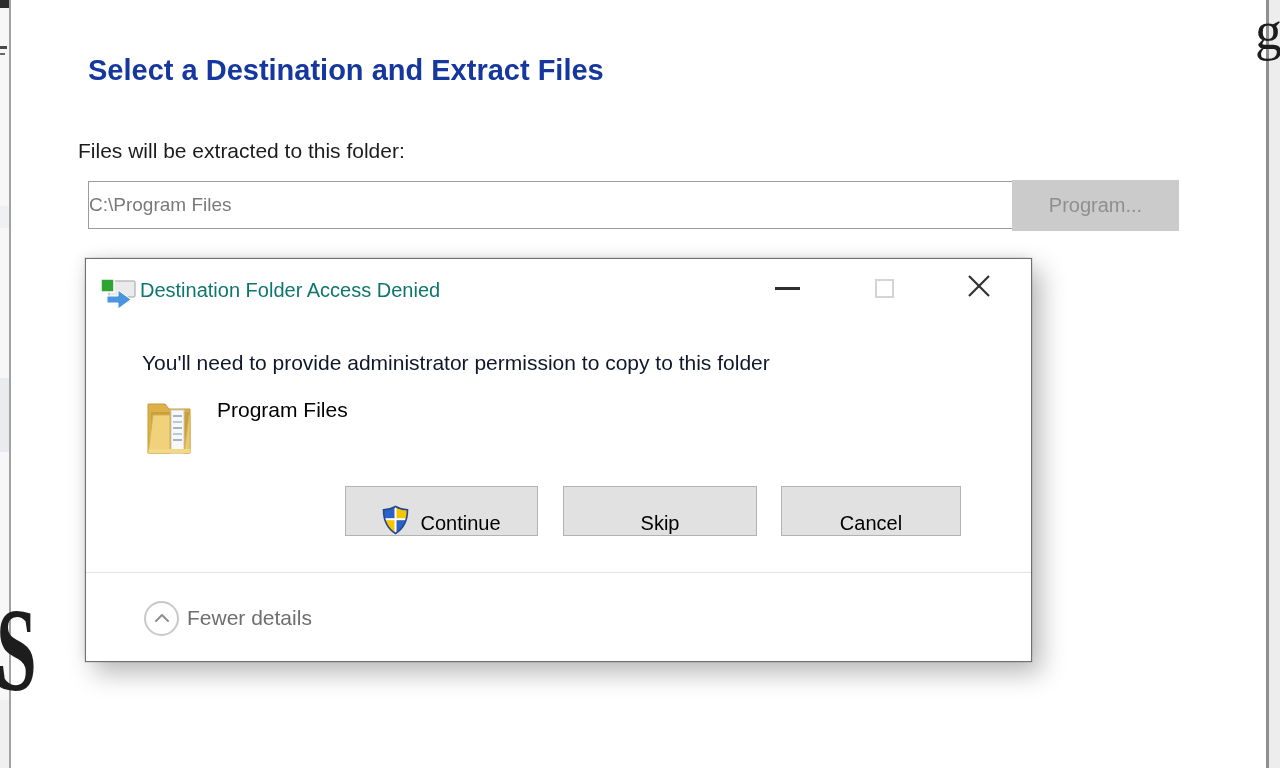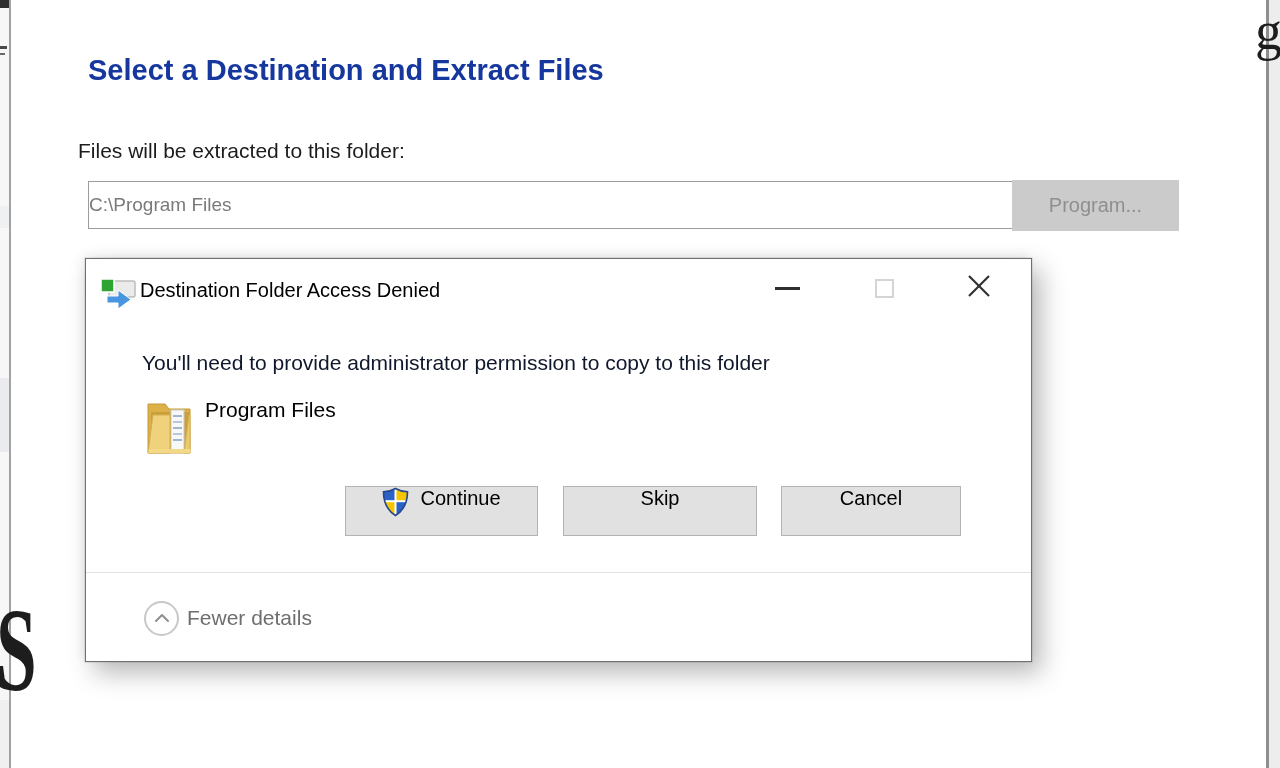--- a/index.html
+++ b/index.html
@@ -67,40 +67,40 @@
   
   .dialog {
     left: 85px; top: 258px; width: 947px; height: 404px;
     background: #ffffff;
     border: 1px solid #6f6f6f;
     box-shadow: 0 0 0 1px rgba(0,0,0,0.07), 9px 11px 24px rgba(0,0,0,0.28), -3px -3px 10px rgba(0,0,0,0.06);
     z-index: 10;
   }
   .dlg-titlebar { left: 0; top: 0; width: 100%; height: 58px; }
   .copy-icon { left: 14px; top: 19px; }
-  .dlg-title { left: 54px; top: 20px; font-size: 20px; color: #000000; white-space: nowrap; }
+  .dlg-title { left: 54px; top: 20px; font-size: 20px; color: #0f766e; white-space: nowrap; }
 
   .min-button { left: 678px; top: 14px; width: 46px; height: 30px; display: flex; align-items: center; justify-content: center; }
   .min-glyph { width: 25px; height: 3px; background: #2f2f2f; }
   .max-button { left: 775px; top: 14px; width: 46px; height: 30px; display: flex; align-items: center; justify-content: center; }
   .max-glyph { width: 19px; height: 19px; border: 2px solid #d4d4d4; background: transparent; }
   .close-button { left: 870px; top: 12px; width: 46px; height: 34px; display: flex; align-items: center; justify-content: center; }
 
   .dlg-message { left: 56px; top: 92px; font-size: 21px; color: #0f172a; white-space: nowrap; }
 
   .folder-icon { left: 58px; top: 136px; }
-  .folder-name { left: 119px; top: 139px; font-size: 21px; color: #000000; }
+  .folder-name { left: 131px; top: 139px; font-size: 21px; color: #000000; }
   .folder-date { left: 119px; top: 174px; font-size: 21px; color: #000000; white-space: nowrap; }
 
   .dlg-btn {
     top: 227px; height: 50px;
     background: #e1e1e1; border: 1px solid #b3b3b3;
     font-family: "Liberation Sans", sans-serif;
     font-size: 20px; color: #000000;
-    display: flex; align-items: flex-start; justify-content: center; gap: 11px;
+    display: flex; align-items: flex-end; justify-content: center; gap: 11px;
     position: absolute;
   }
   .btn-continue { left: 259px; width: 193px; }
   .btn-skip     { left: 477px; width: 194px; }
   .btn-cancel   { left: 695px; width: 180px; }
 
   .dlg-separator { left: 0; top: 313px; width: 100%; height: 1px; background: #e2e2e2; }
 
   .fewer-details {
     left: 44px; top: 334px; height: 50px;

